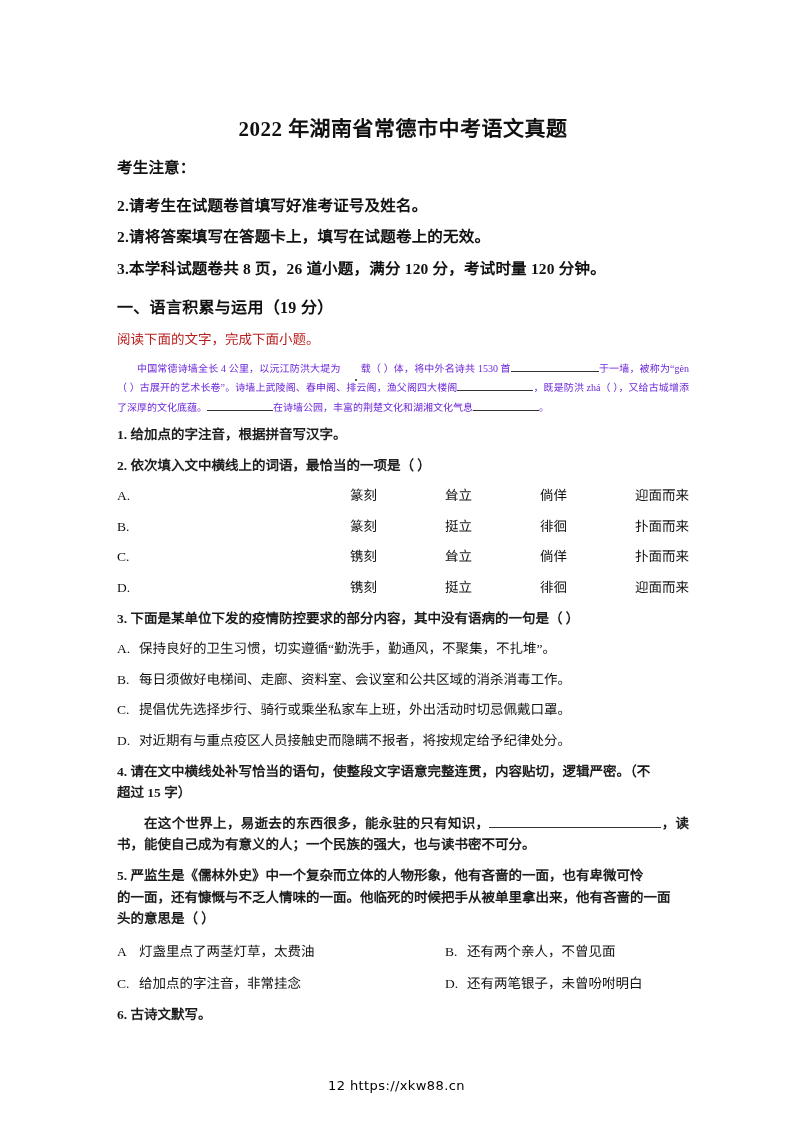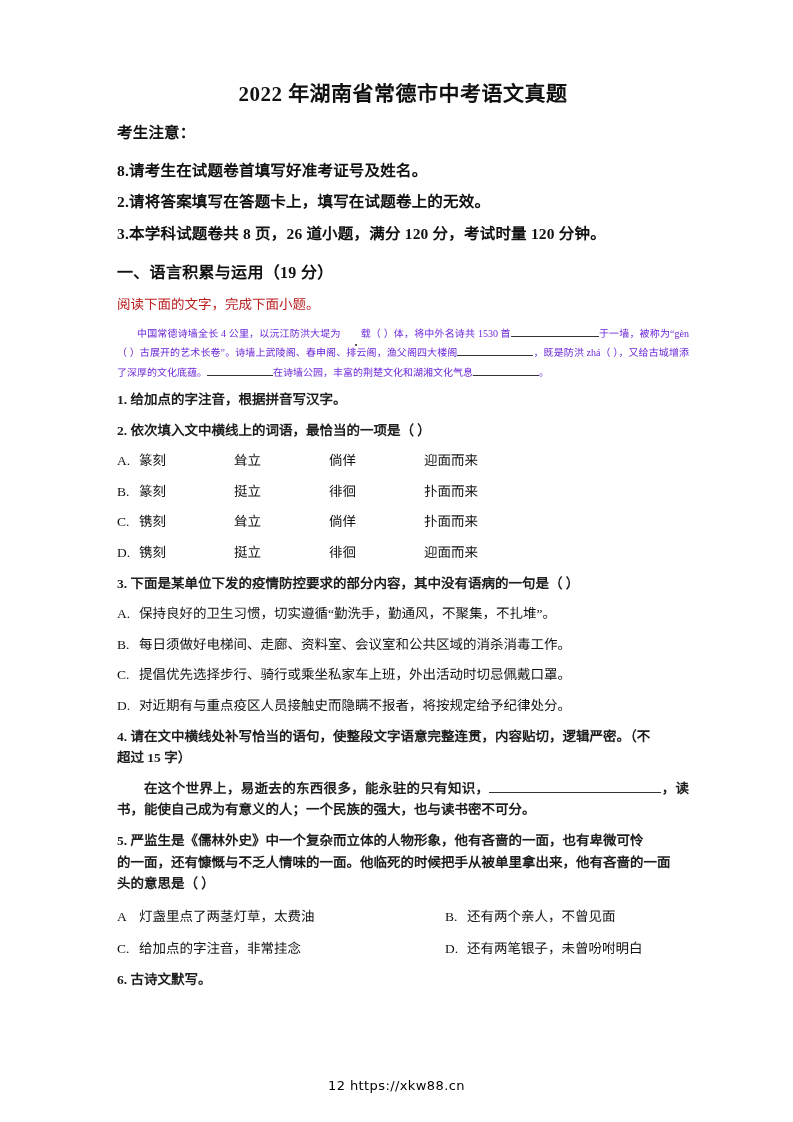--- a/index.html
+++ b/index.html
@@ -15,21 +15,21 @@
     font-family: "Liberation Serif", "DejaVu Serif", serif;
     color: #111111;
     overflow: hidden;
   }
   .page {
     position: absolute;
     left: 0; top: 0;
     width: 793px;
     height: 1122px;
     box-sizing: border-box;
-    padding: 80px 104px 0 117px;
+    padding: 115px 104px 0 117px;
   }
 
   .doc-title {
     text-align: center;
     font-size: 21px;
     font-weight: bold;
     letter-spacing: 0.5px;
     margin: 0 0 16px 0;
     line-height: 1.4;
     font-family: "Liberation Serif", "DejaVu Serif", serif;
@@ -109,21 +109,21 @@
   .q-indent { text-indent: 2em; }
 
   .opt-row {
     font-size: 13.5px;
     line-height: 1.6;
     margin: 9px 0 0 0;
     display: flex;
     align-items: baseline;
   }
   .opt-label { width: 22px; flex: 0 0 auto; }
-  .opt-cols { display: flex; flex: 1 1 auto; }
+  .opt-cols { display: flex; flex: 1 1 auto; justify-content: flex-end; }
   .opt-cell { flex: 0 0 auto; }
   .w1 { width: 95px; }
   .w2 { width: 95px; }
   .w3 { width: 95px; }
 
   .opt-line {
     font-size: 13.5px;
     line-height: 1.6;
     margin: 9px 0 0 0;
     display: flex;
@@ -157,21 +157,21 @@
   }
 </style>
 </head>
 <body>
 
 <div class="page">
 
   <h1 class="doc-title">2022 年湖南省常德市中考语文真题</h1>
 
   <p class="notice-head">考生注意：</p>
-  <p class="notice-line">8.请考生在试题卷首填写好准考证号及姓名。</p>
+  <p class="notice-line">2.请考生在试题卷首填写好准考证号及姓名。</p>
   <p class="notice-line">2.请将答案填写在答题卡上，填写在试题卷上的无效。</p>
   <p class="notice-line">3.本学科试题卷共 8 页，26 道小题，满分 120 分，考试时量 120 分钟。</p>
 
   <h2 class="section-heading">一、语言积累与运用（19 分）</h2>
 
   <p class="lead-in">阅读下面的文字，完成下面小题。</p>
 
   <div class="passage">
     <span>中国常德诗墙全长 4 公里，以沅江防洪大堤为</span><span class="dotted">载</span><span>（    ）体，将中外名诗共 1530 首</span><span class="blank-line blank-l"></span><span>于一墙，被称为“gèn（    ）古展开的艺术长卷”。诗墙上武陵阁、春申阁、</span><span>排云阁，渔父阁四大楼阁</span><span class="blank-line blank-m"></span><span>，既是防洪 zhá（    ），又给古城增添了深厚的文化</span><span>底蕴。</span><span class="blank-line blank-s"></span><span>在诗墙公园，丰富的荆楚文化和湖湘文化气息</span><span class="blank-line blank-s"></span><span>。</span>
   </div>

